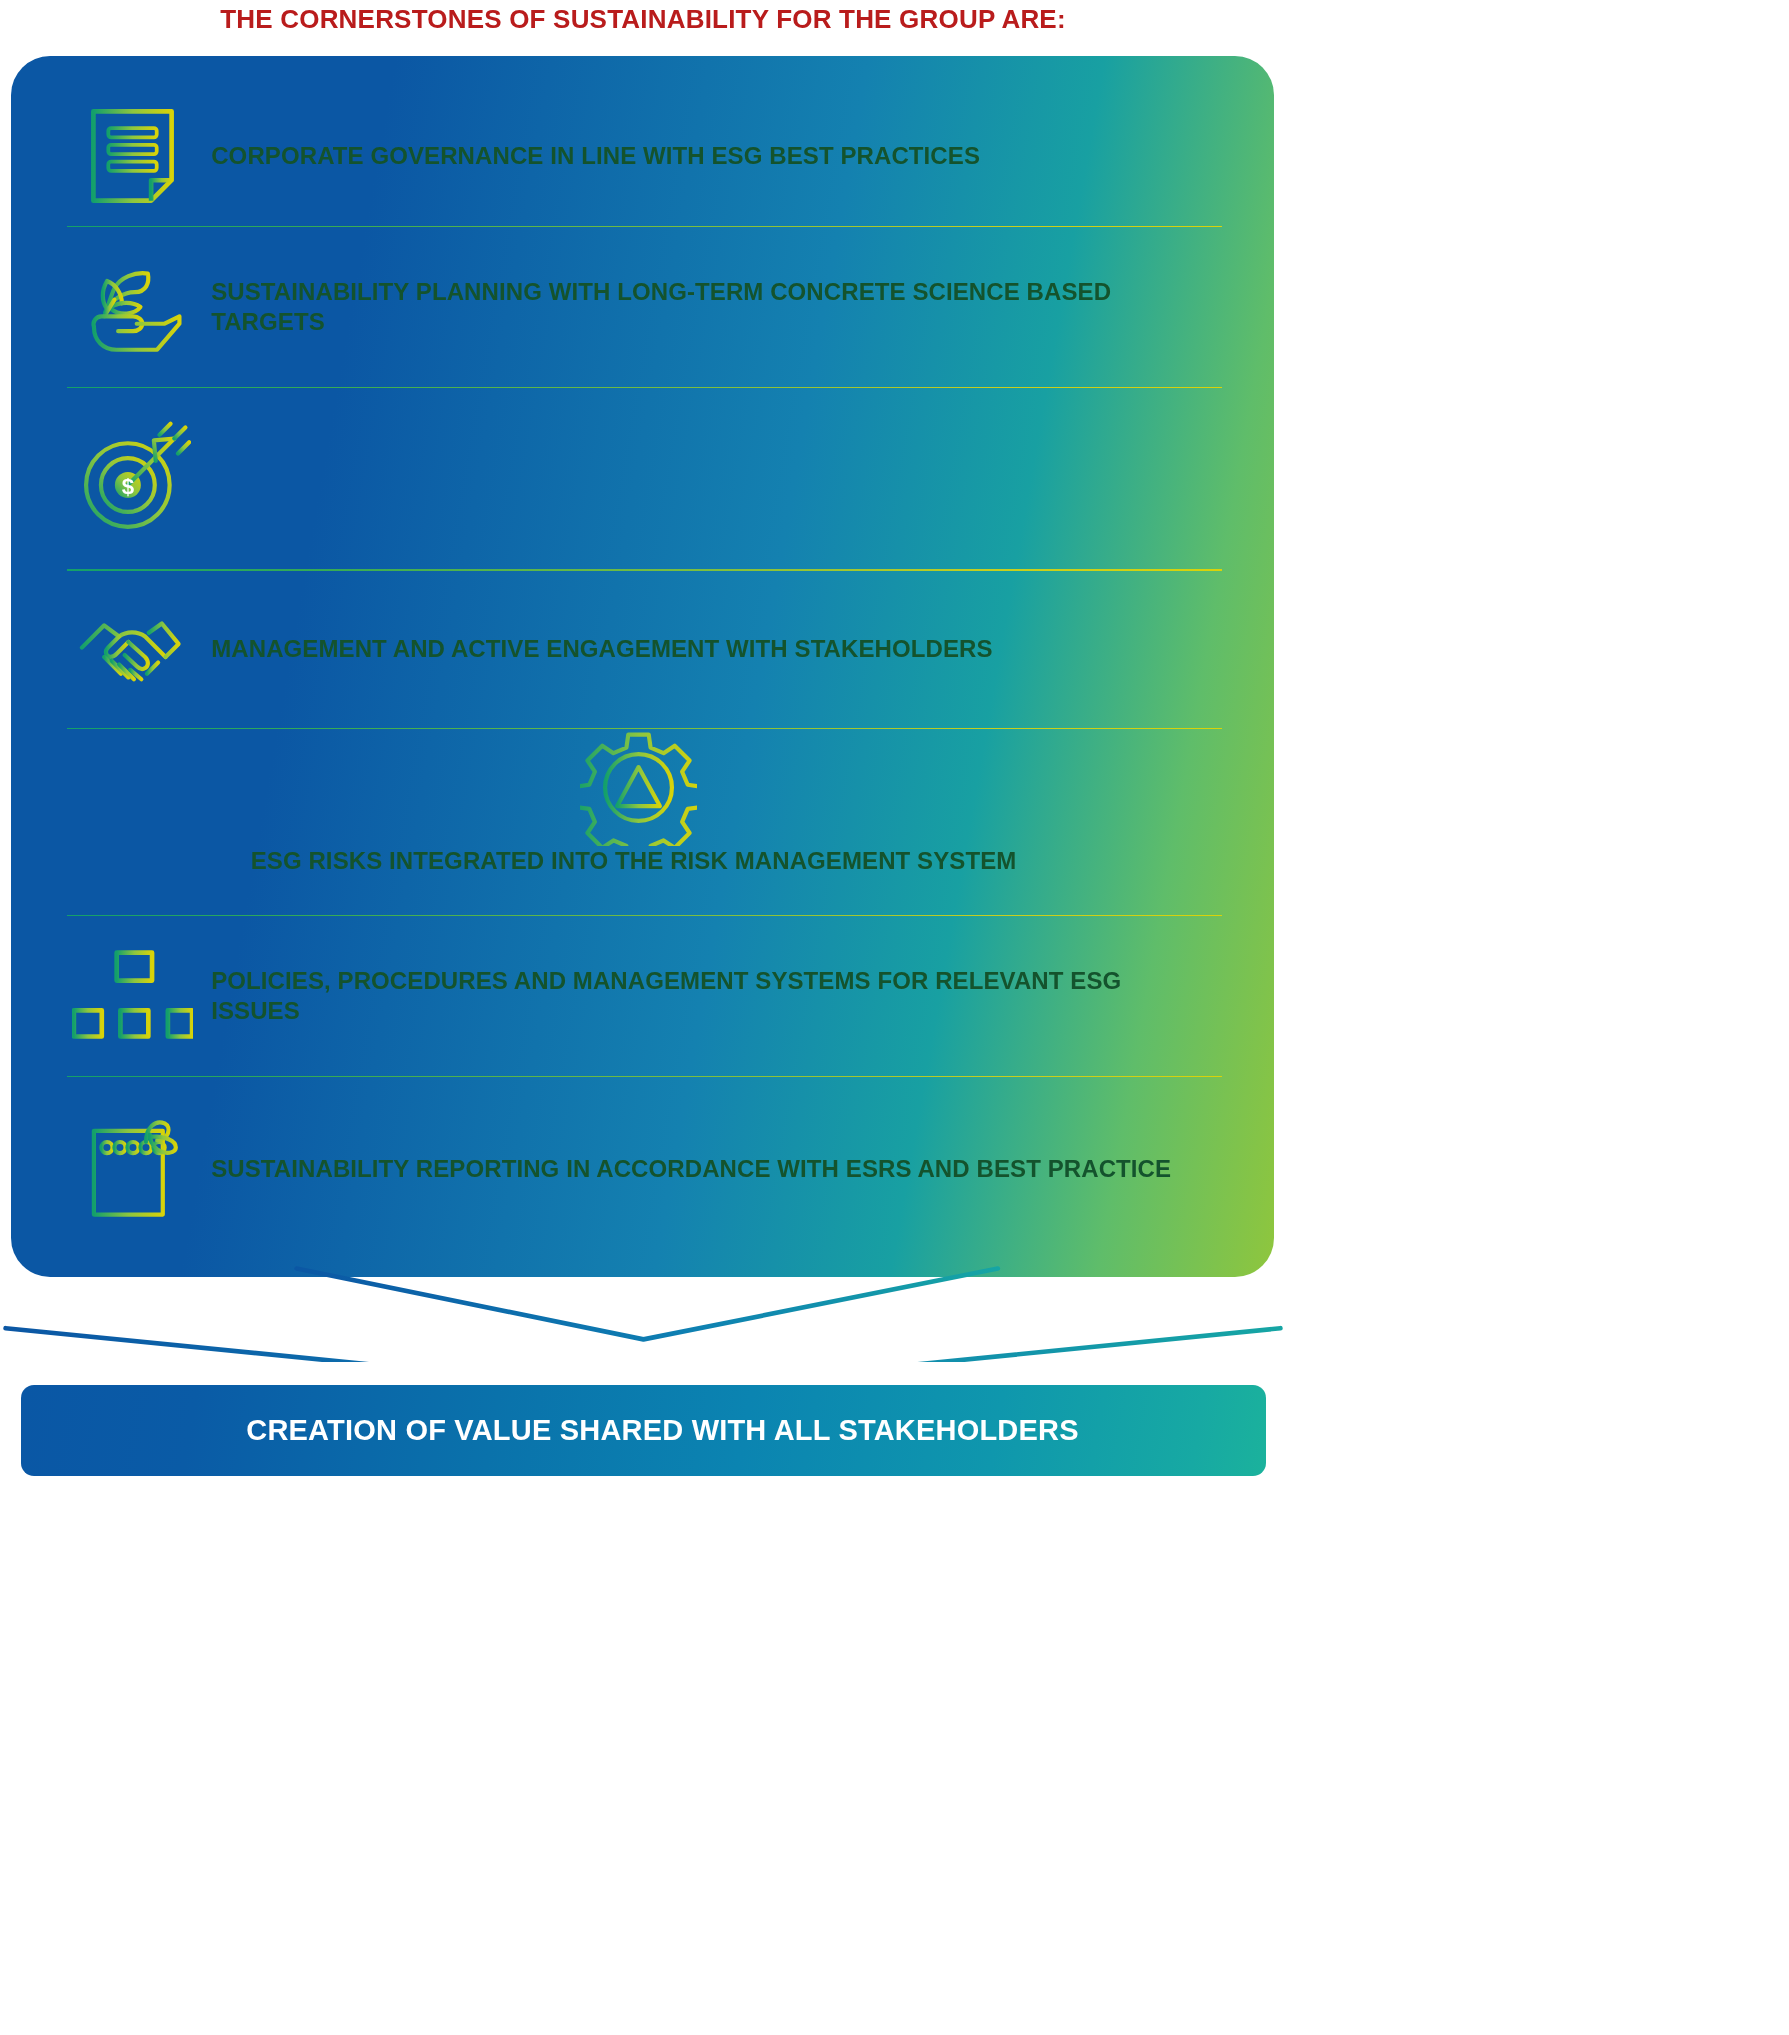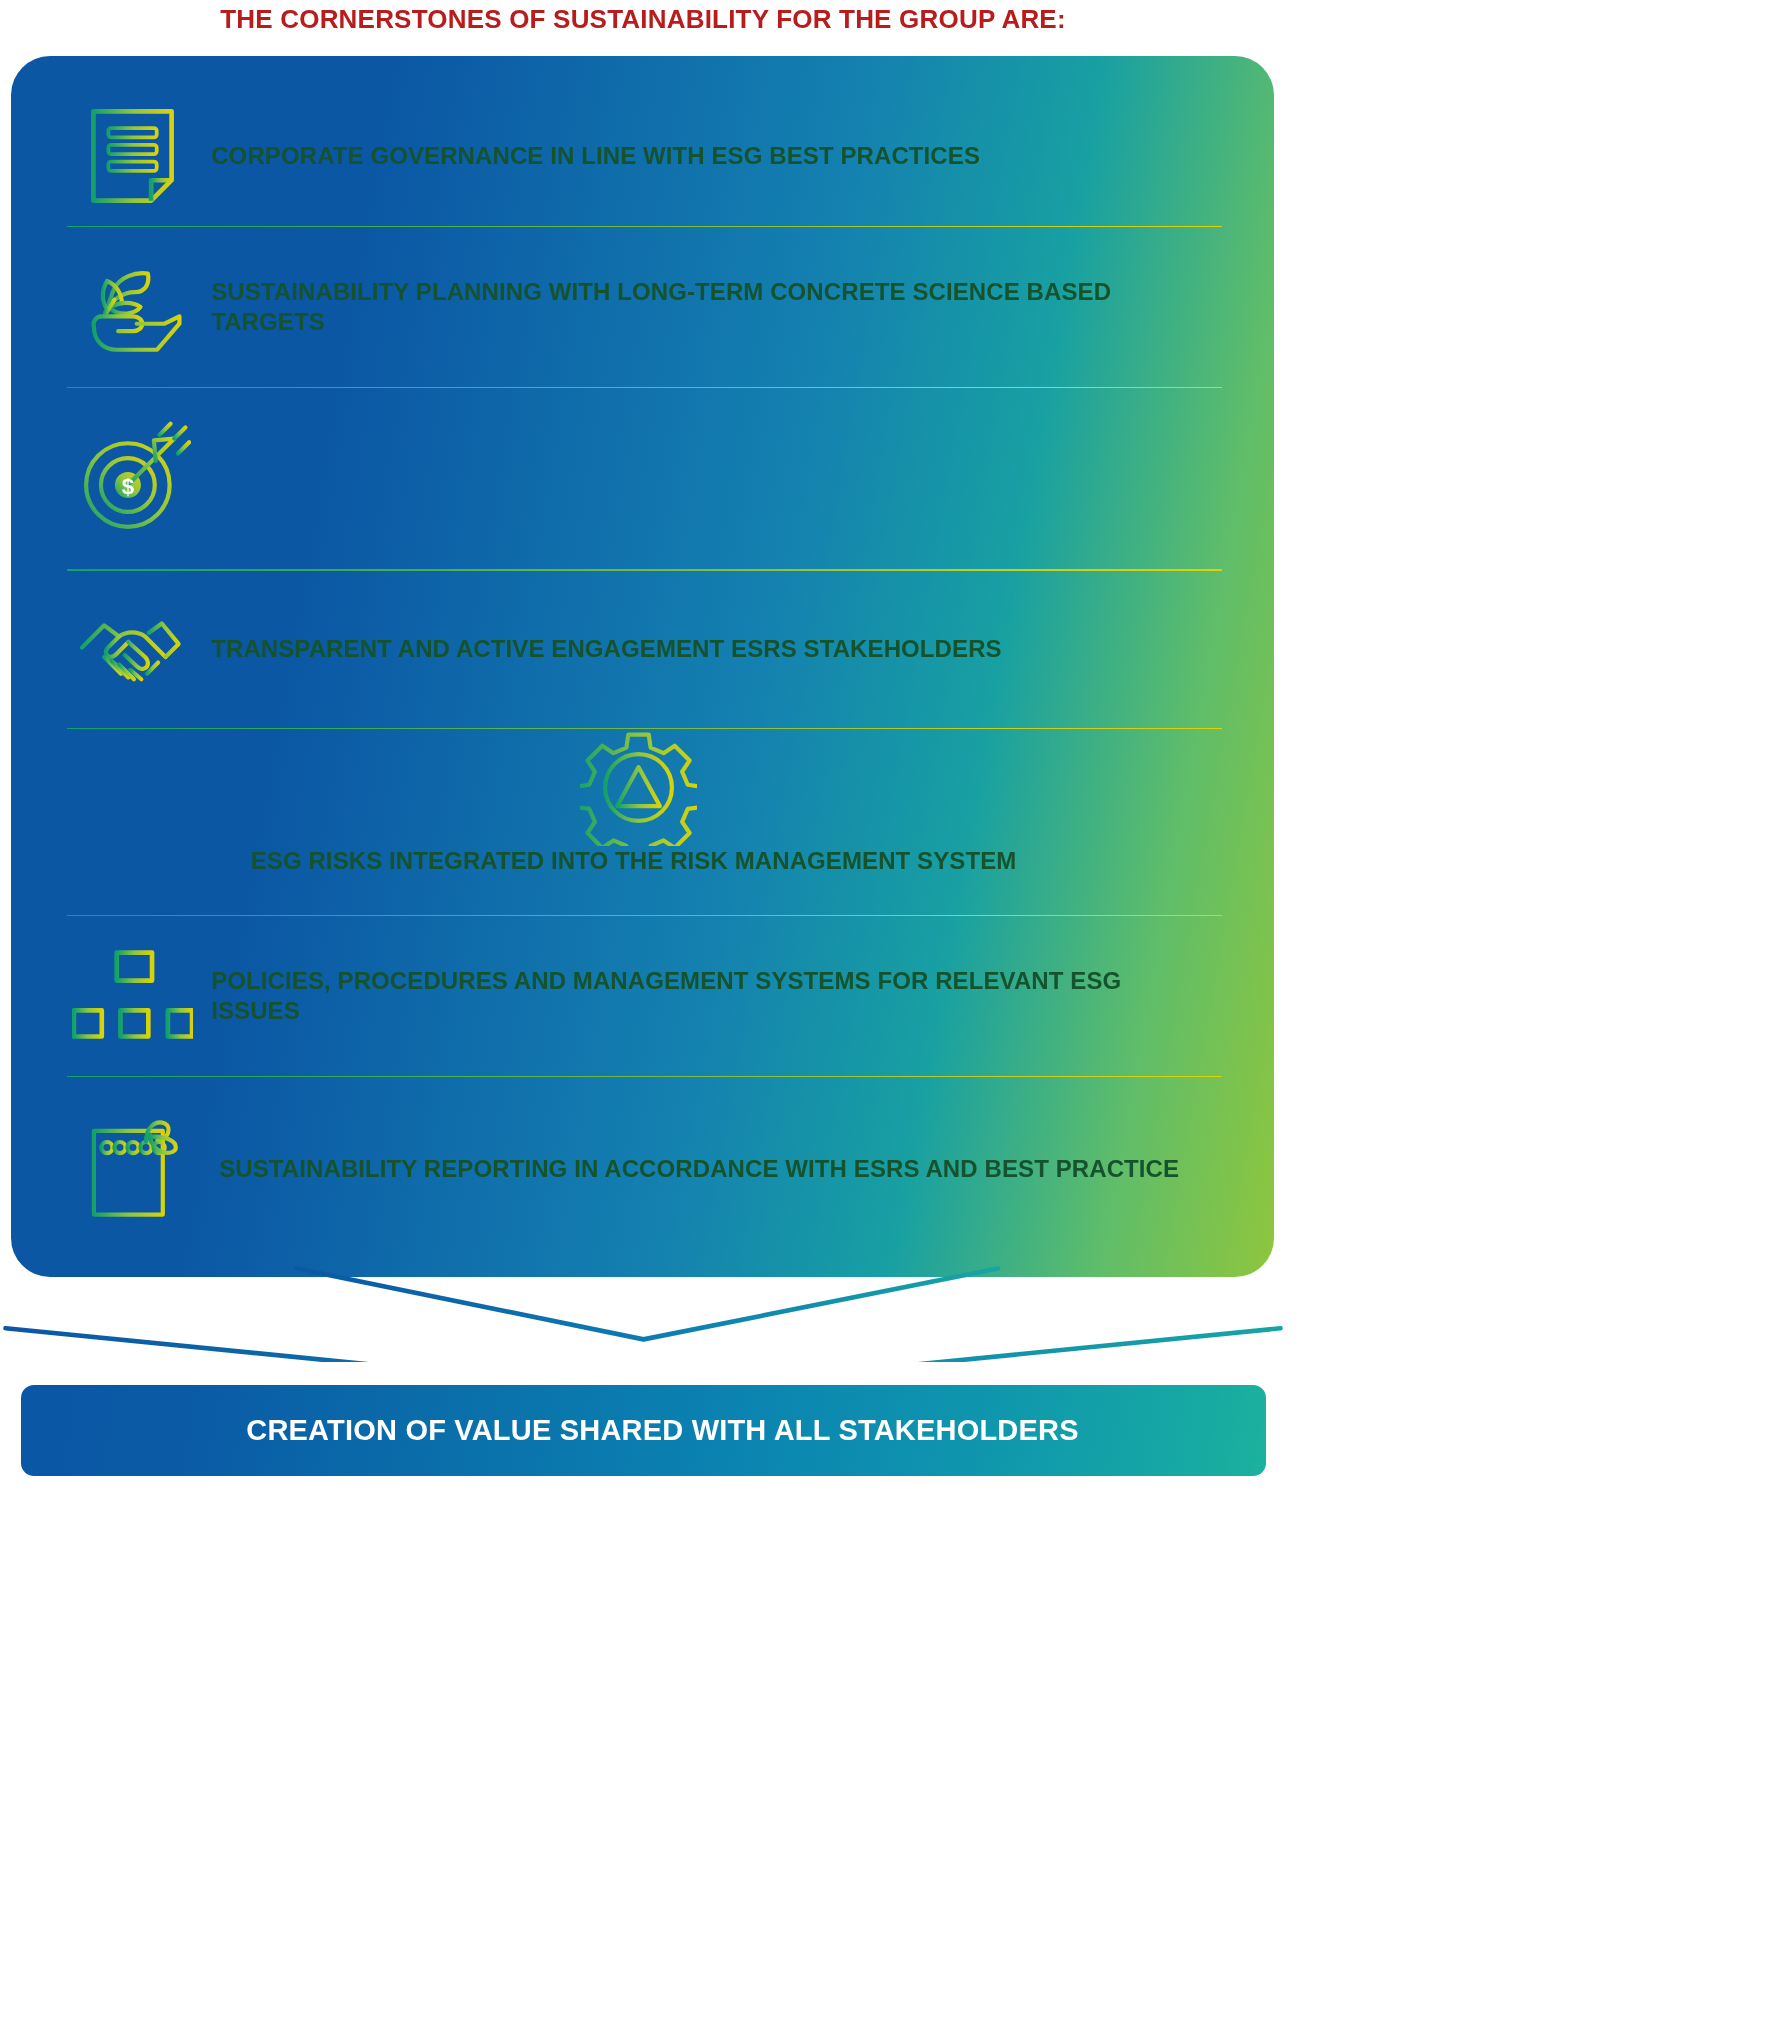--- a/index.html
+++ b/index.html
@@ -80,21 +80,21 @@
     background:linear-gradient(90deg,#14a06a 0%,#35ab55 22%,#7cbf3f 55%,#c6cf1f 80%,#d9d309 100%);
   }
 
   
   .r1 { height:140px; }
   .r2 { height:160px; }
   .r3 { height:181px; }
   .r4 { height:157px; }
   .r5 { height:186px;flex-direction:column; }
   .r6 { height:160px; }
-  .r7 { height:183px;gap:8px; }
+  .r7 { height:183px; }
 
   
   .chevrons {
     position:absolute;
     left:0; right:0;
     top:1231px;
     height:131px;
     pointer-events:none;
   }
 
@@ -220,21 +220,21 @@
             <path d="M46 36 L34 48 C30 52 32 58 37 58 C40 58 42 56 44 54 L56 42"></path>
             <path d="M56 42 L74 58 C78 62 78 68 74 70 C71 72 68 71 65 68 L52 56"></path>
             <path d="M30 58 L48 76"></path>
             <path d="M38 62 L56 80"></path>
             <path d="M46 66 L62 82"></path>
             <path d="M58 72 L70 82"></path>
             <path d="M88 64 L76 76"></path>
           </g>
         </svg>
       </div>
-      <div class="row-label">TRANSPARENT AND ACTIVE ENGAGEMENT ESRS STAKEHOLDERS</div>
+      <div class="row-label">MANAGEMENT AND ACTIVE ENGAGEMENT WITH STAKEHOLDERS</div>
     </div>
     <div class="divider"></div>
 
     <div class="row r5">
       <div class="icon-cell">
         <svg width="117" height="117" viewBox="0 0 126 126">
           <defs>
               <linearGradient id="g5" x1="0" y1="0" x2="1" y2="0">
             <stop offset="0" stop-color="#13a06b"></stop>
                 <stop offset="0.5" stop-color="#8cc63f"></stop>

